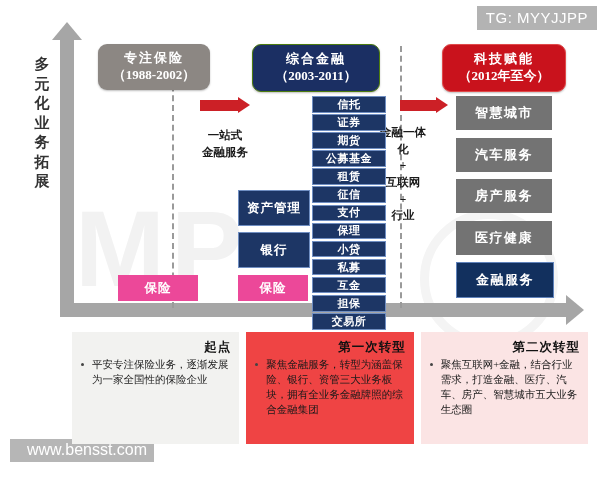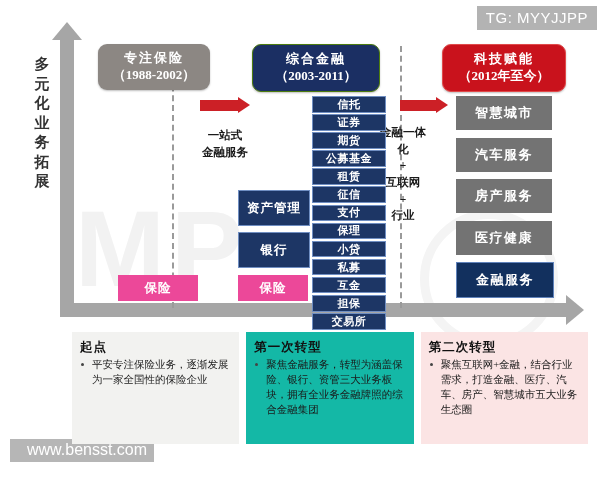--- a/index.html
+++ b/index.html
@@ -132,24 +132,24 @@
   .stack3{position:absolute;left:456px;top:96px;width:96px;}
   .stack3 .box{
     position:relative;left:0;top:0;width:96px;height:34px;
     margin-bottom:7.5px;font-size:13px;letter-spacing:1.5px;
   }
 
   
   .cards{position:absolute;left:72px;top:332px;width:516px;height:112px;display:flex;gap:7px;}
   .card{flex:1;padding:7px 8px 8px 8px;position:relative;}
   .card-1{background:#f2f2f0;}
-  .card-2{background:#14b8a6;}
+  .card-2{background:#ef4444;}
   .card-3{background:#fbe4e4;}
   .card-title{
-    text-align:left;font-size:12.5px;font-weight:700;color:#111;
+    text-align:right;font-size:12.5px;font-weight:700;color:#111;
     letter-spacing:1px;margin-bottom:2px;
   }
   .card-body{
     font-size:10.5px;line-height:1.42;color:#1a1a1a;
     padding-left:12px;position:relative;
   }
   .card-body .bullet{
     position:absolute;left:1px;top:5px;width:3px;height:3px;
     background:#444;border-radius:50%;
   }

